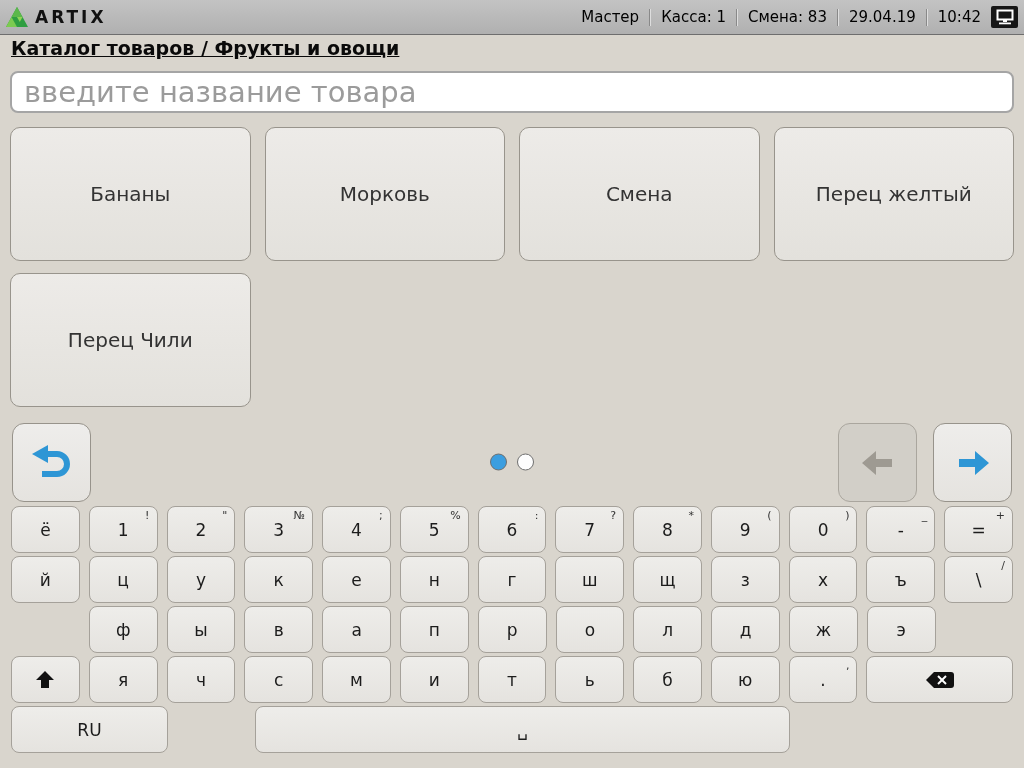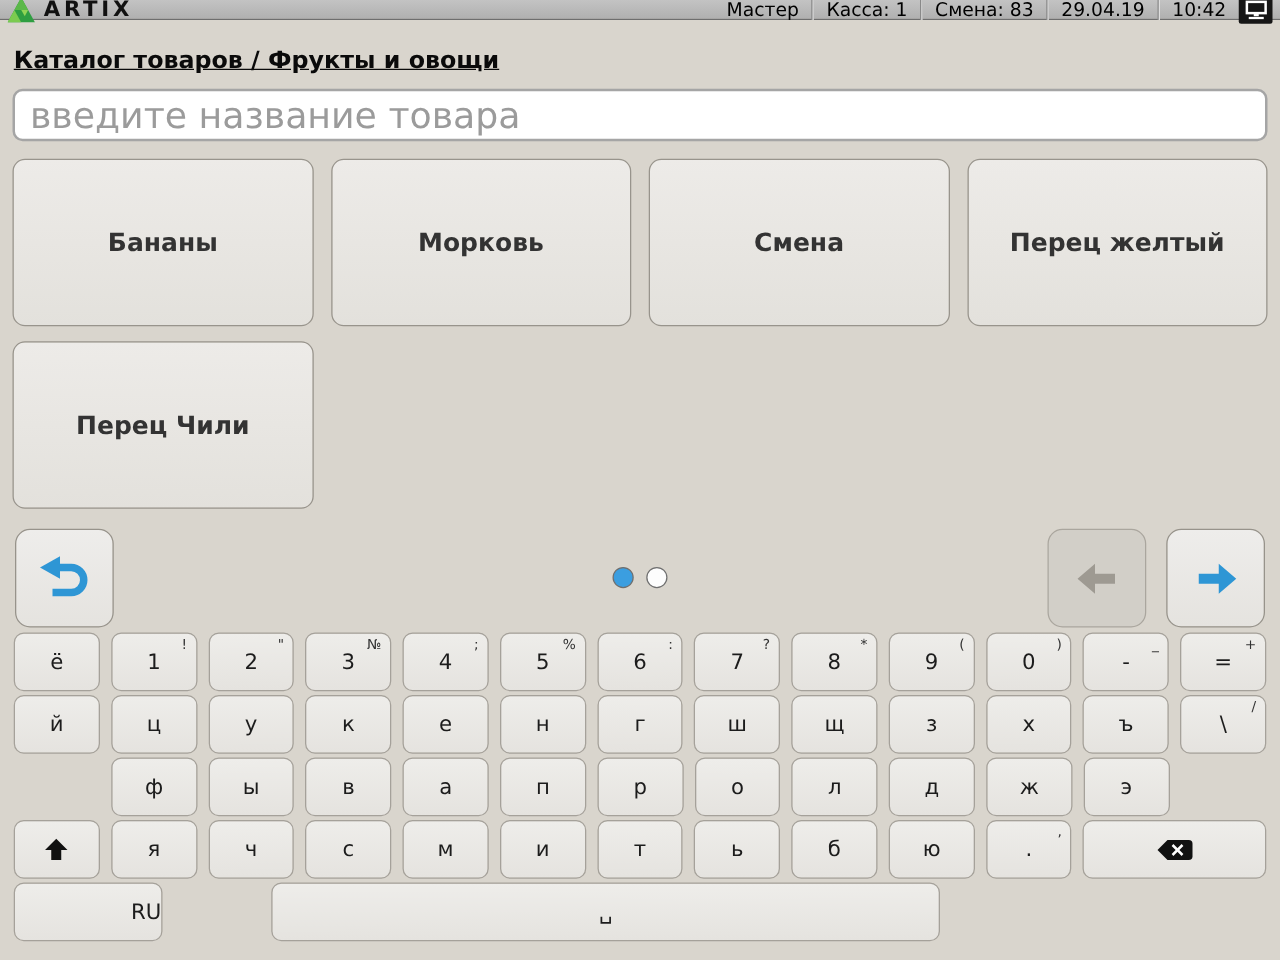--- a/index.html
+++ b/index.html
@@ -4,21 +4,21 @@
 <style>
   html,body{margin:0;padding:0;}
   body{
     width:1024px;height:768px;position:relative;overflow:hidden;
     background:#d9d5cd;
     font-family:"DejaVu Sans","Liberation Sans",sans-serif;
     -webkit-font-smoothing:antialiased;
   }
   
   .topbar{
-    position:absolute;top:0;left:0;right:0;height:16px;
+    position:absolute;top:0;left:0;right:0;height:35px;
     background:linear-gradient(#c3c3c3,#b0b0b0);
     border-bottom:1px solid #6e6e6e;
     display:flex;align-items:center;padding:0 6px;box-sizing:border-box;
     font-size:15px;color:#000;
   }
   .logo{display:flex;align-items:center;gap:7px;}
   .logo-text{font-weight:bold;letter-spacing:3px;font-size:17px;color:#111;}
   .status{margin-left:auto;display:flex;align-items:center;}
   .status .seg{white-space:nowrap;}
   .sep{width:1px;height:17px;background:#898989;border-right:1px solid #dedede;margin:0 10px;}
@@ -42,21 +42,21 @@
   
   .grid{
     position:absolute;top:127px;left:10px;right:10px;
     display:grid;grid-template-columns:repeat(4,1fr);
     grid-auto-rows:134px;gap:12px 14px;
   }
   .pbtn{
     background:linear-gradient(#edebe8,#e3e1dc);
     border:1px solid #98948c;border-radius:10px;
     display:flex;align-items:center;justify-content:center;
-    font-size:20px;color:#333;font-weight:bold;
+    font-size:20px;color:#333;
   }
   
   .navrow{position:absolute;top:423px;left:10px;right:10px;height:77px;}
   .navbtn{
     position:absolute;top:0;width:77px;height:77px;border-radius:12px;
     background:linear-gradient(#eeedeb,#e5e3df);border:1px solid #97938b;
     display:flex;align-items:center;justify-content:center;
   }
   .navbtn.disabled{background:#d2cfc8;border-color:#aaa69e;}
   .dots{
@@ -328,21 +328,21 @@
         <span class="kicon">
           <svg width="30" height="20" viewBox="0 0 30 20">
             <path d="M9 2 H26 a3 3 0 0 1 3 3 V15 a3 3 0 0 1 -3 3 H9 L1 10 Z" fill="#111"></path>
             <line x1="13" y1="6" x2="21" y2="14" stroke="#fff" stroke-width="2"></line>
             <line x1="21" y1="6" x2="13" y2="14" stroke="#fff" stroke-width="2"></line>
           </svg>
         </span>
       </div>
     </div>
     <div class="krow">
-      <div class="key" style="width: 119px; justify-content: flex-end;">
+      <div class="key" style="width: 157px;">
         <span class="kmain">RU</span>
       </div>
       <div class="kspacer" style="width: 68.8px;"></div>
       <div class="key" style="width: 535.6px;">
         <span class="kmain">␣</span>
       </div>
     </div>
   </div>
 
 </body></html>

